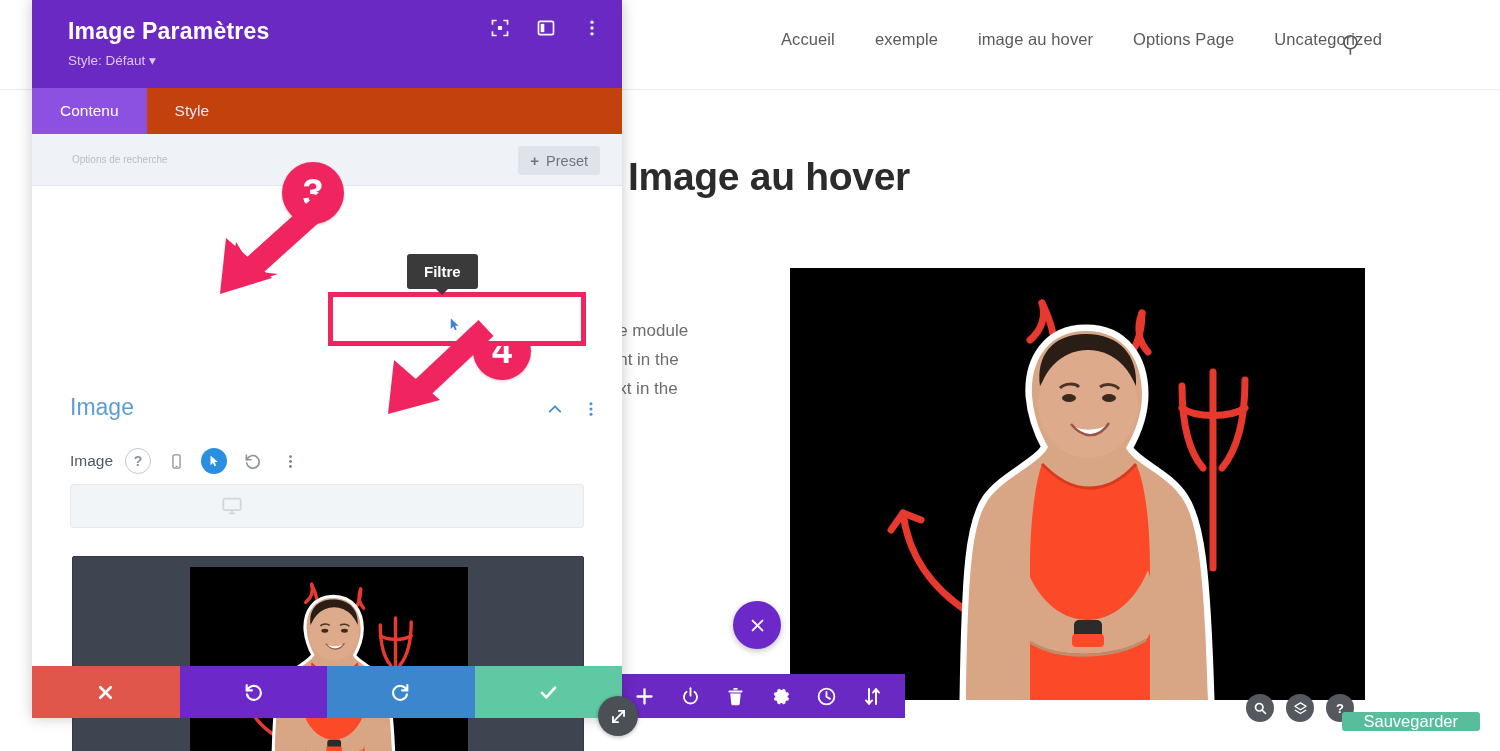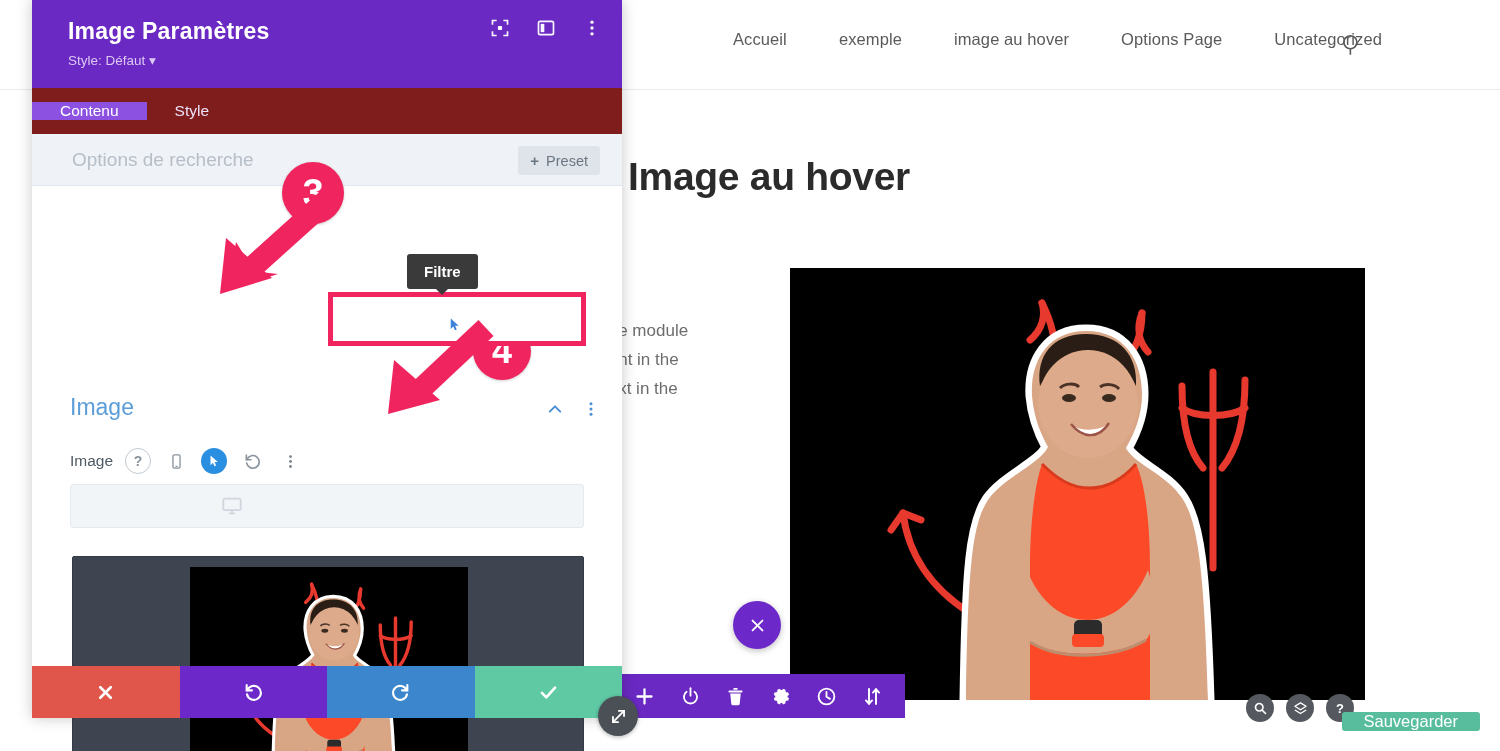--- a/index.html
+++ b/index.html
@@ -12,21 +12,21 @@
   #root { position: relative; width: 1500px; height: 751px; background: #ffffff; }
 
   
   .site { position: absolute; inset: 0; background: #ffffff; }
   .site-header {
     position: absolute; top: 0; left: 0; right: 0; height: 90px;
     background: #ffffff; border-bottom: 1px solid #ebebeb;
   }
   .nav {
     position: absolute; right: 118px; top: 30px;
-    display: flex; align-items: center; gap: 52px;
+    display: flex; align-items: center; gap: 40px;
   }
   .nav a {
     color: #5a5a5a; font-size: 16.5px; text-decoration: none;
     white-space: nowrap; letter-spacing: .1px;
   }
   .nav-search {
     position: absolute; right: 135px; top: 32px;
     width: 26px; height: 26px; color: #5a5a5a;
   }
   .nav-search svg { display: block; width: 100%; height: 100%; }
@@ -80,36 +80,36 @@
     color: #dcc8f3; font-size: 13.5px;
   }
   .modal-head-icons {
     position: absolute; right: 20px; top: 18px;
     display: flex; align-items: center; gap: 26px;
   }
   .mh-ic { width: 20px; height: 20px; color: #ffffff; opacity: .97; }
   .mh-ic svg { display: block; width: 100%; height: 100%; }
 
   .tabs {
-    height: 46px; background: #7f1d1d; display: flex; flex: 0 0 auto; align-items: center;
+    height: 46px; background: #c2410c; display: flex; flex: 0 0 auto;
   }
   .tab {
     padding: 0 28px; display: flex; align-items: center;
     color: #ece3fb; font-size: 15.5px; font-weight: 500;
   }
   .tab.active { background: #8c51e0; color: #ffffff; }
 
   .searchbar {
     height: 52px; background: #eff2f6; border-bottom: 1px solid #e1e6ec;
     display: flex; align-items: center; position: relative; flex: 0 0 auto;
   }
   .search-input {
     border: 0; background: transparent; outline: none;
     font-family: "Liberation Sans", sans-serif;
-    font-size: 19px; color: #9aa4b0; margin-left: 40px; width: 330px;
+    font-size: 10px; color: #9aa4b0; margin-left: 40px; width: 330px;
   }
   .search-input::placeholder { color: #b6bec8; }
   .filtre-btn {
     position: absolute; right: 22px; top: 12px;
     height: 29px; padding: 0 12px; background: #dfe4ea;
     border-radius: 3px; display: flex; align-items: center; gap: 7px;
     color: #6b7682; font-size: 14.5px;
   }
   .filtre-plus { font-size: 15px; font-weight: bold; }
 

